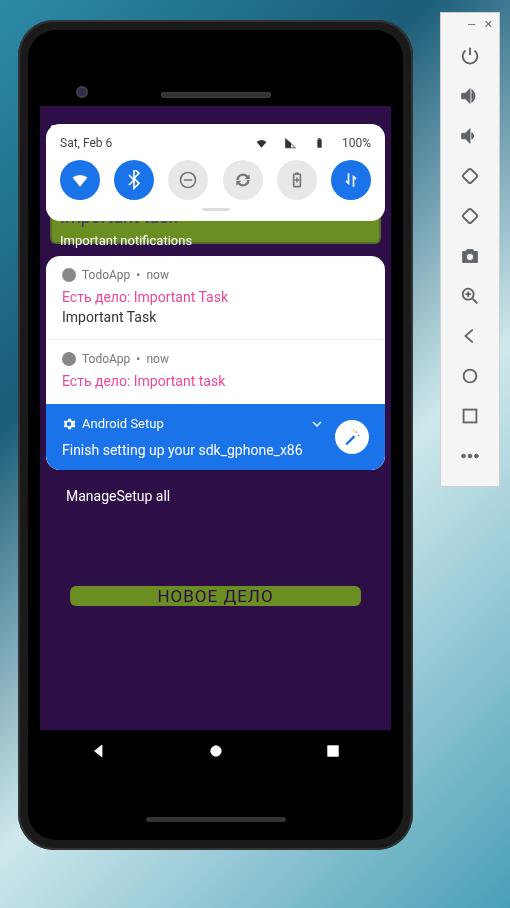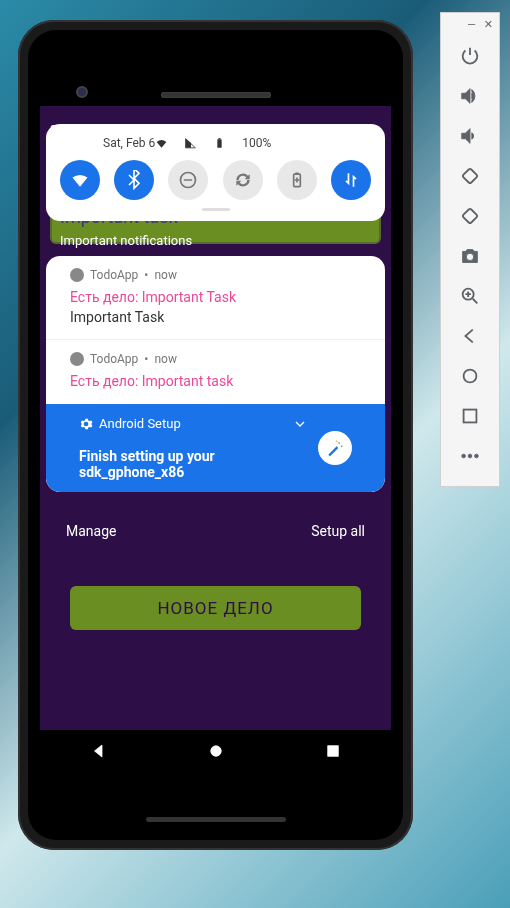--- a/index.html
+++ b/index.html
@@ -81,36 +81,36 @@
   }
   .app-task-card {
     margin: 10px; background: #6B8E23;
     border: 2px solid #556B2F; border-radius: 6px;
     padding: 8px; position: relative; height: 48px;
   }
   .app-task-title { color: #3a3a6e; font-size: 18px; }
   .app-btn {
     position: absolute; left: 30px; right: 30px; top: 480px;
     background: #6B8E23; border-radius: 6px;
-    text-align: center; padding: 12px;
+    text-align: center; 
     color: #2d0e47; font-size: 17px; letter-spacing: 1px;
   }
 
   
   .shade {
     position: absolute; top: 18px; left: 6px; right: 6px;
     z-index: 20;
   }
   .qs-panel {
     background: #fff; border-radius: 14px;
     padding: 12px 14px 10px 14px;
   }
   .qs-header {
-    display: flex; 
-    font-size: 12px; color: #444; margin-bottom: 10px; margin-left: 43px;
+    display: flex; justify-content: space-between;
+    font-size: 12px; color: #444; margin-bottom: 10px;
   }
   .qs-status-icons { display: flex; align-items: center; gap: 16px; font-size: 12px; }
   .qs-status-icons svg { width: 13px; height: 13px; fill: #333; }
   .qs-tiles { display: flex; justify-content: space-between; margin-top: 4px; }
   .qs-tile {
     width: 40px; height: 40px; border-radius: 50%;
     display: flex; align-items: center; justify-content: center;
     cursor: pointer;
   }
   .qs-tile.active { background: #1a73e8; color: #fff; }
@@ -123,59 +123,59 @@
 
   .alerting-header {
     color: #fff; font-size: 13px; padding: 12px 14px 8px 14px;
   }
 
   .notif-card {
     background: #fff; border-radius: 14px;
     overflow: hidden; margin-bottom: 0;
   }
   .notif {
-    padding: 12px 24px;
+    padding: 12px 16px;
   }
   .notif + .notif { border-top: 1px solid #eee; }
   .notif-header {
     display: flex; align-items: center; gap: 6px;
     font-size: 12px; color: #777; margin-bottom: 6px;
   }
   .notif-app-icon {
     width: 14px; height: 14px; border-radius: 50%;
     background: #888; display: inline-block;
   }
   .notif-title { font-size: 14px; color: #ec4899; line-height: 1.4; }
   .notif-body { font-size: 14px; color: #333; line-height: 1.4; }
 
   .setup-notif {
     background: #1a73e8; color: #fff;
     border-radius: 0 0 14px 14px;
-    padding: 12px 33px;
+    padding: 12px 16px;
     display: flex; align-items: flex-start; gap: 10px;
     position: relative;
   }
   .setup-content { flex: 1; }
   .setup-header {
     display: flex; align-items: center; gap: 6px; font-size: 13px;
     justify-content: space-between;
   }
   .setup-header-left { display: flex; align-items: center; gap: 6px; }
-  .setup-title { font-size: 14px; margin-top: 16px; font-weight: bold; }
+  .setup-title { font-size: 14px; margin-top: 10px; }
   .setup-body { font-size: 13px; opacity: 0.92; }
   .setup-wand {
     width: 34px; height: 34px; background: #fff; border-radius: 50%;
     display: flex; align-items: center; justify-content: center;
     align-self: center;
     font-size: 16px;
   }
 
   .shade-footer {
-    display: flex; justify-content: space-between;
-    color: #fff; font-size: 14px; padding: 31px 20px;
+    display: flex; justify-content: flex-start;
+    color: #fff; font-size: 14px; padding: 18px 20px;
   }
   .shade-footer span { cursor: pointer; }
 
   
   .navbar {
     position: absolute; bottom: 0; left: 0; right: 0;
     height: 46px; background: #000;
     display: flex; justify-content: space-around; align-items: center;
     z-index: 30;
   }

